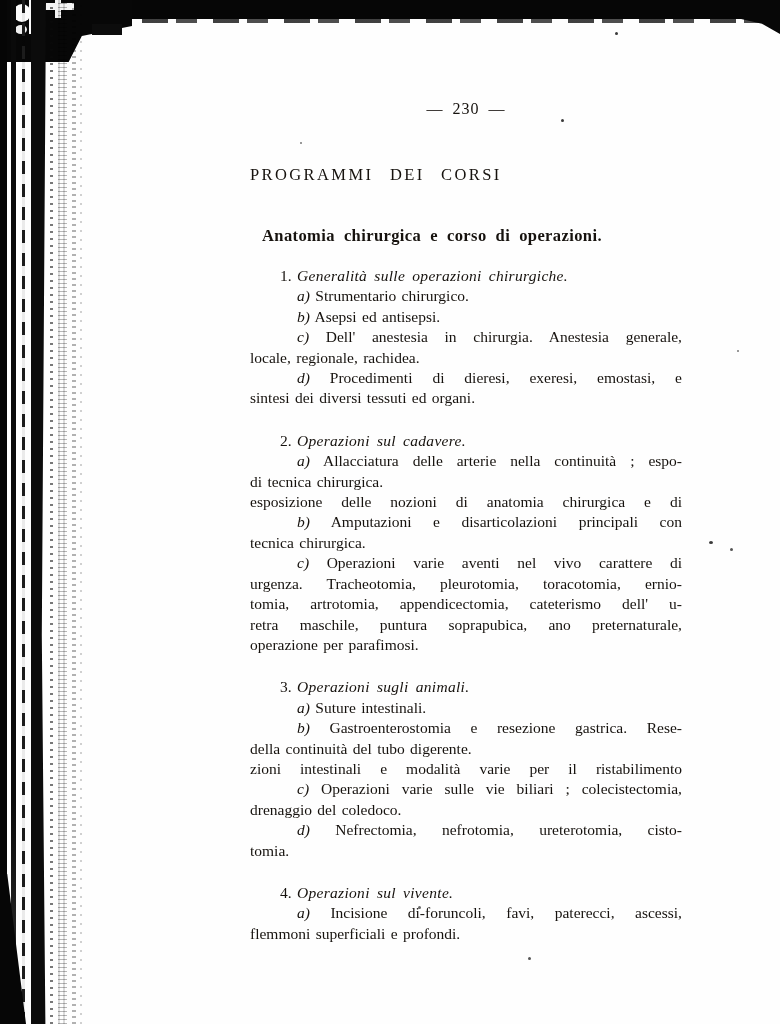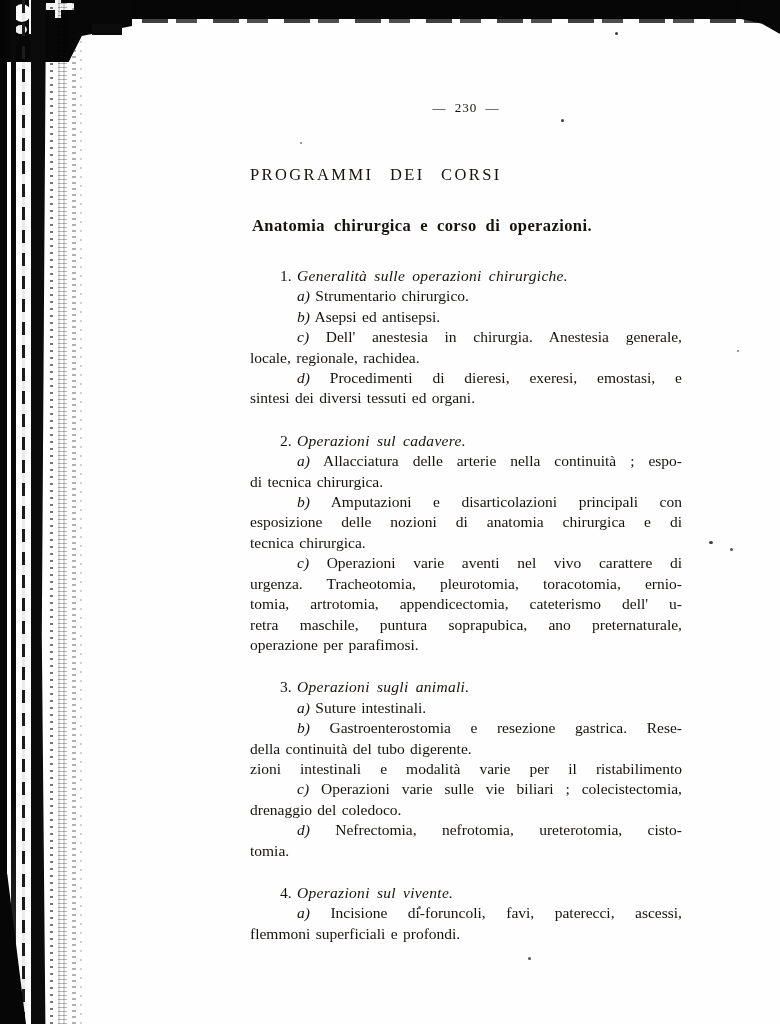--- a/index.html
+++ b/index.html
@@ -38,24 +38,24 @@
       repeating-linear-gradient(90deg,rgba(0,0,0,.14) 0 2px,transparent 2px 5px);}
   .n3{left:72px;width:4px;background:repeating-linear-gradient(0deg,rgba(0,0,0,.30) 0 2px,transparent 2px 6px);}
   .n4{left:80px;width:2px;background:repeating-linear-gradient(0deg,rgba(0,0,0,.18) 0 2px,transparent 2px 9px);}
   .wedge{left:0;bottom:0;width:26px;height:150px;background:#060606;
     clip-path:polygon(0 0,28% 0,100% 100%,0 100%);position:absolute;}
 
   .speck{position:absolute;border-radius:50%;background:#3a3a3a;}
 
   
   .content-block{position:absolute;left:250px;width:432px;}
-  .page-number{top:100px;text-align:center;font-size:13px;letter-spacing:1px;word-spacing:4px;}
+  .page-number{top:100px;text-align:center;font-size:16px;letter-spacing:1px;word-spacing:4px;}
   .doc-title{top:165px;text-align:left;font-size:16.5px;font-weight:400;
     letter-spacing:2.4px;word-spacing:10px;margin:0;}
-  .doc-heading{top:214px;font-size:16.5px;font-weight:700;letter-spacing:.4px;word-spacing:4.5px;margin:2px;}
+  .doc-heading{top:214px;font-size:16.5px;font-weight:700;letter-spacing:.4px;word-spacing:4.5px;margin:12px;}
   .body-text{top:244px;font-size:15.5px;line-height:20.4px;word-spacing:1.5px;}
 
   .section-heading{margin-top:22px;padding-left:30px;}
   .section-number{font-style:normal;}
   .section-title{font-style:italic;letter-spacing:.3px;word-spacing:3px;}
   .line{text-align:justify;text-align-last:justify;}
   .line.last{text-align-last:left;}
   .line.first{padding-left:47px;}
   .marker{font-style:italic;}
 </style>
@@ -102,22 +102,22 @@
     <div class="section-heading"><span class="section-number">1.</span> <span class="section-title">Generalità sulle operazioni chirurgiche.</span></div>
     <div class="line first last"><span class="marker">a)</span> <span>Strumentario chirurgico.</span></div>
     <div class="line first last"><span class="marker">b)</span> <span>Asepsi ed antisepsi.</span></div>
     <div class="line first"><span class="marker">c)</span> <span>Dell' anestesia in chirurgia. Anestesia generale,</span></div>
     <div class="line last">locale, regionale, rachidea.</div>
     <div class="line first"><span class="marker">d)</span> <span>Procedimenti di dieresi, exeresi, emostasi, e</span></div>
     <div class="line last">sintesi dei diversi tessuti ed organi.</div>
     <div class="section-heading"><span class="section-number">2.</span> <span class="section-title">Operazioni sul cadavere.</span></div>
     <div class="line first"><span class="marker">a)</span> <span>Allacciatura delle arterie nella continuità ; espo-</span></div>
     <div class="line last">di tecnica chirurgica.</div>
+    <div class="line">esposizione delle nozioni di anatomia chirurgica e di</div>
     <div class="line first"><span class="marker">b)</span> <span>Amputazioni e disarticolazioni principali con</span></div>
-    <div class="line">esposizione delle nozioni di anatomia chirurgica e di</div>
     <div class="line last">tecnica chirurgica.</div>
     <div class="line first"><span class="marker">c)</span> <span>Operazioni varie aventi nel vivo carattere di</span></div>
     <div class="line">urgenza. Tracheotomia, pleurotomia, toracotomia, ernio-</div>
     <div class="line">tomia, artrotomia, appendicectomia, cateterismo dell' u-</div>
     <div class="line">retra maschile, puntura soprapubica, ano preternaturale,</div>
     <div class="line last">operazione per parafimosi.</div>
     <div class="section-heading"><span class="section-number">3.</span> <span class="section-title">Operazioni sugli animali.</span></div>
     <div class="line first last"><span class="marker">a)</span> <span>Suture intestinali.</span></div>
     <div class="line first"><span class="marker">b)</span> <span>Gastroenterostomia e resezione gastrica. Rese-</span></div>
     <div class="line last">della continuità del tubo digerente.</div>

